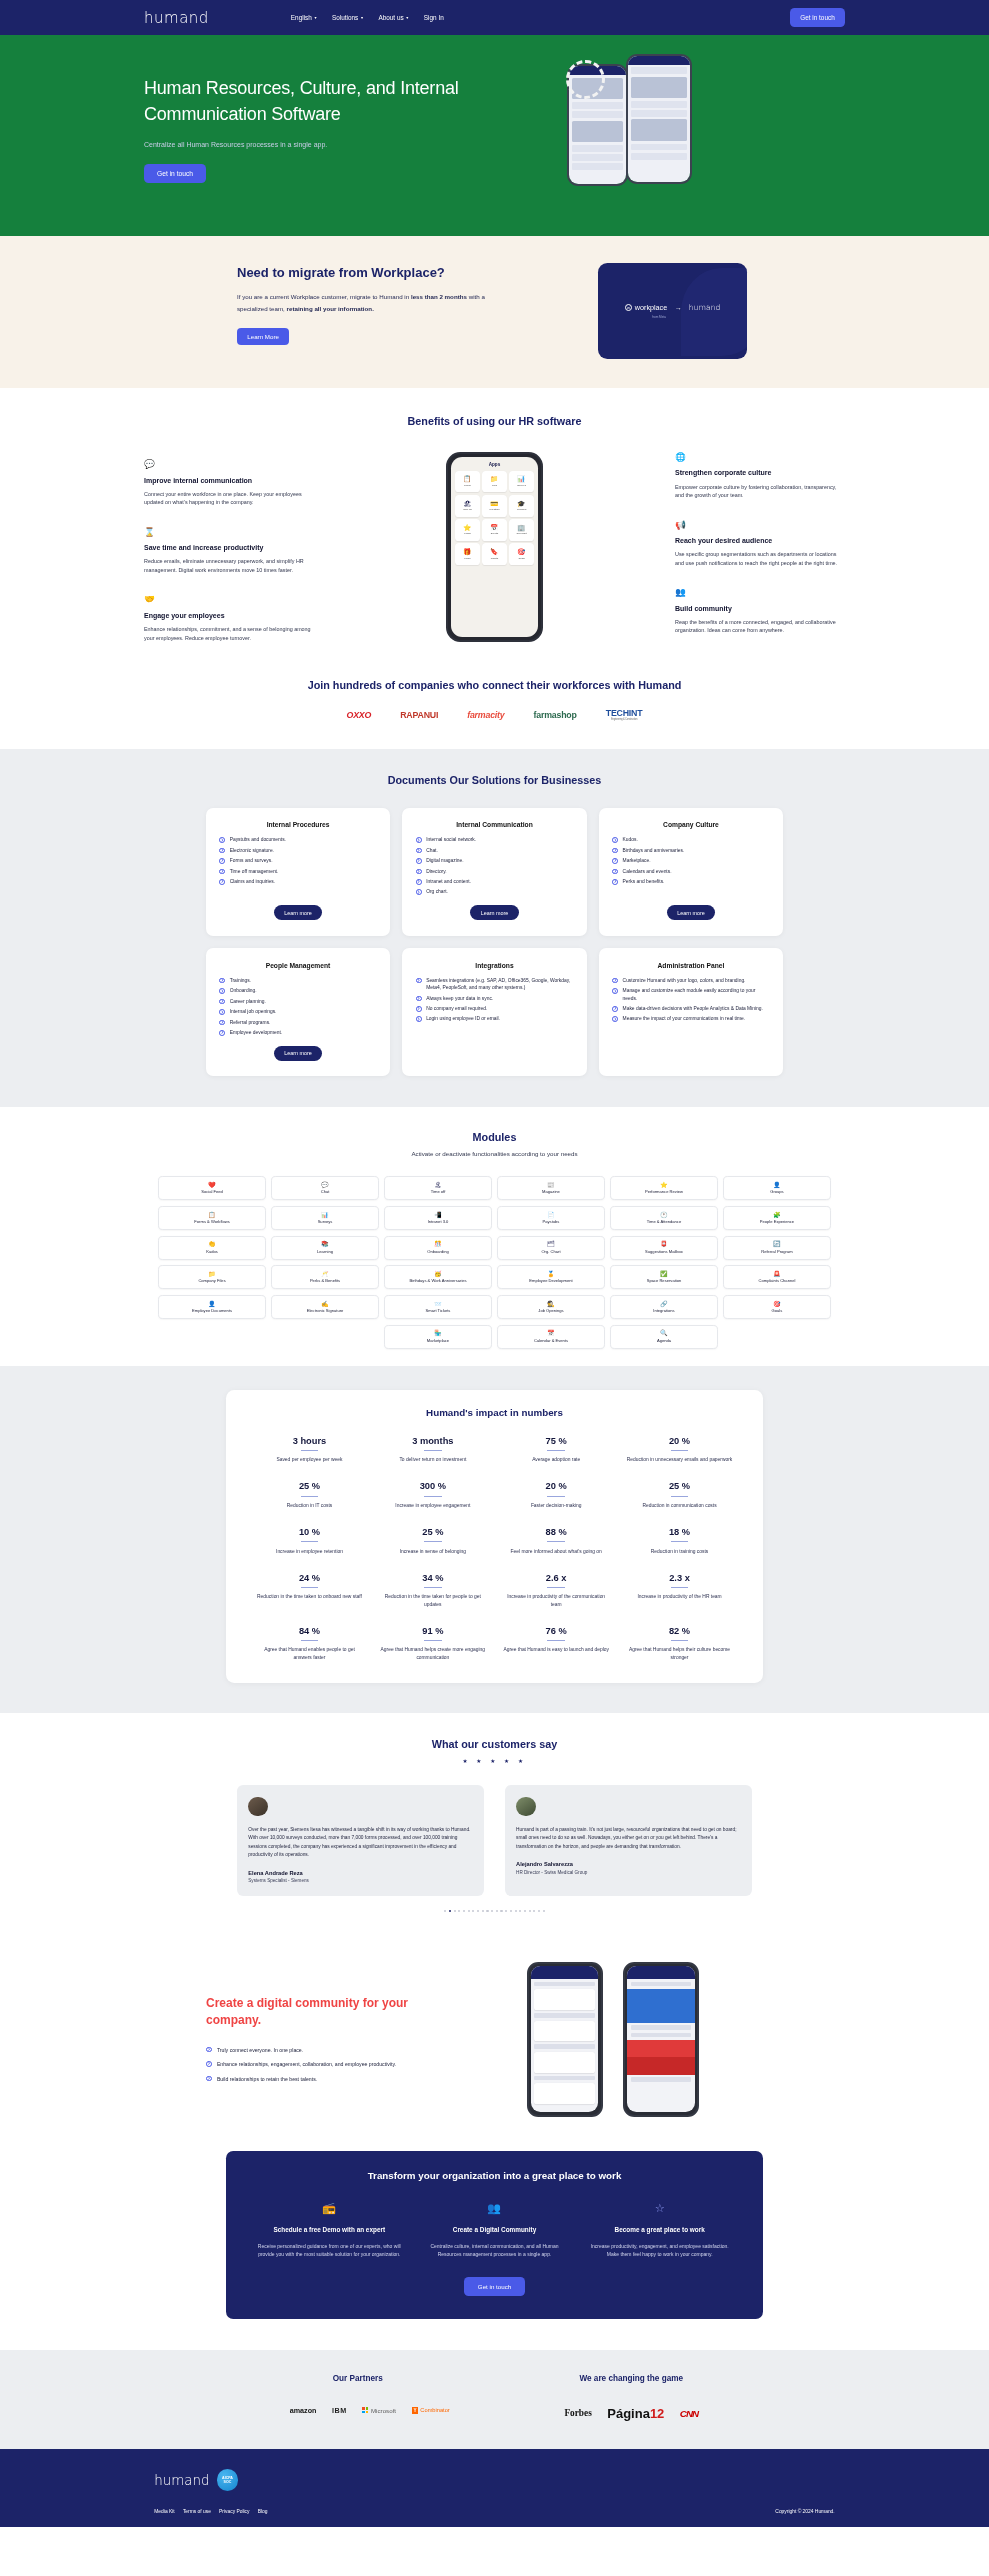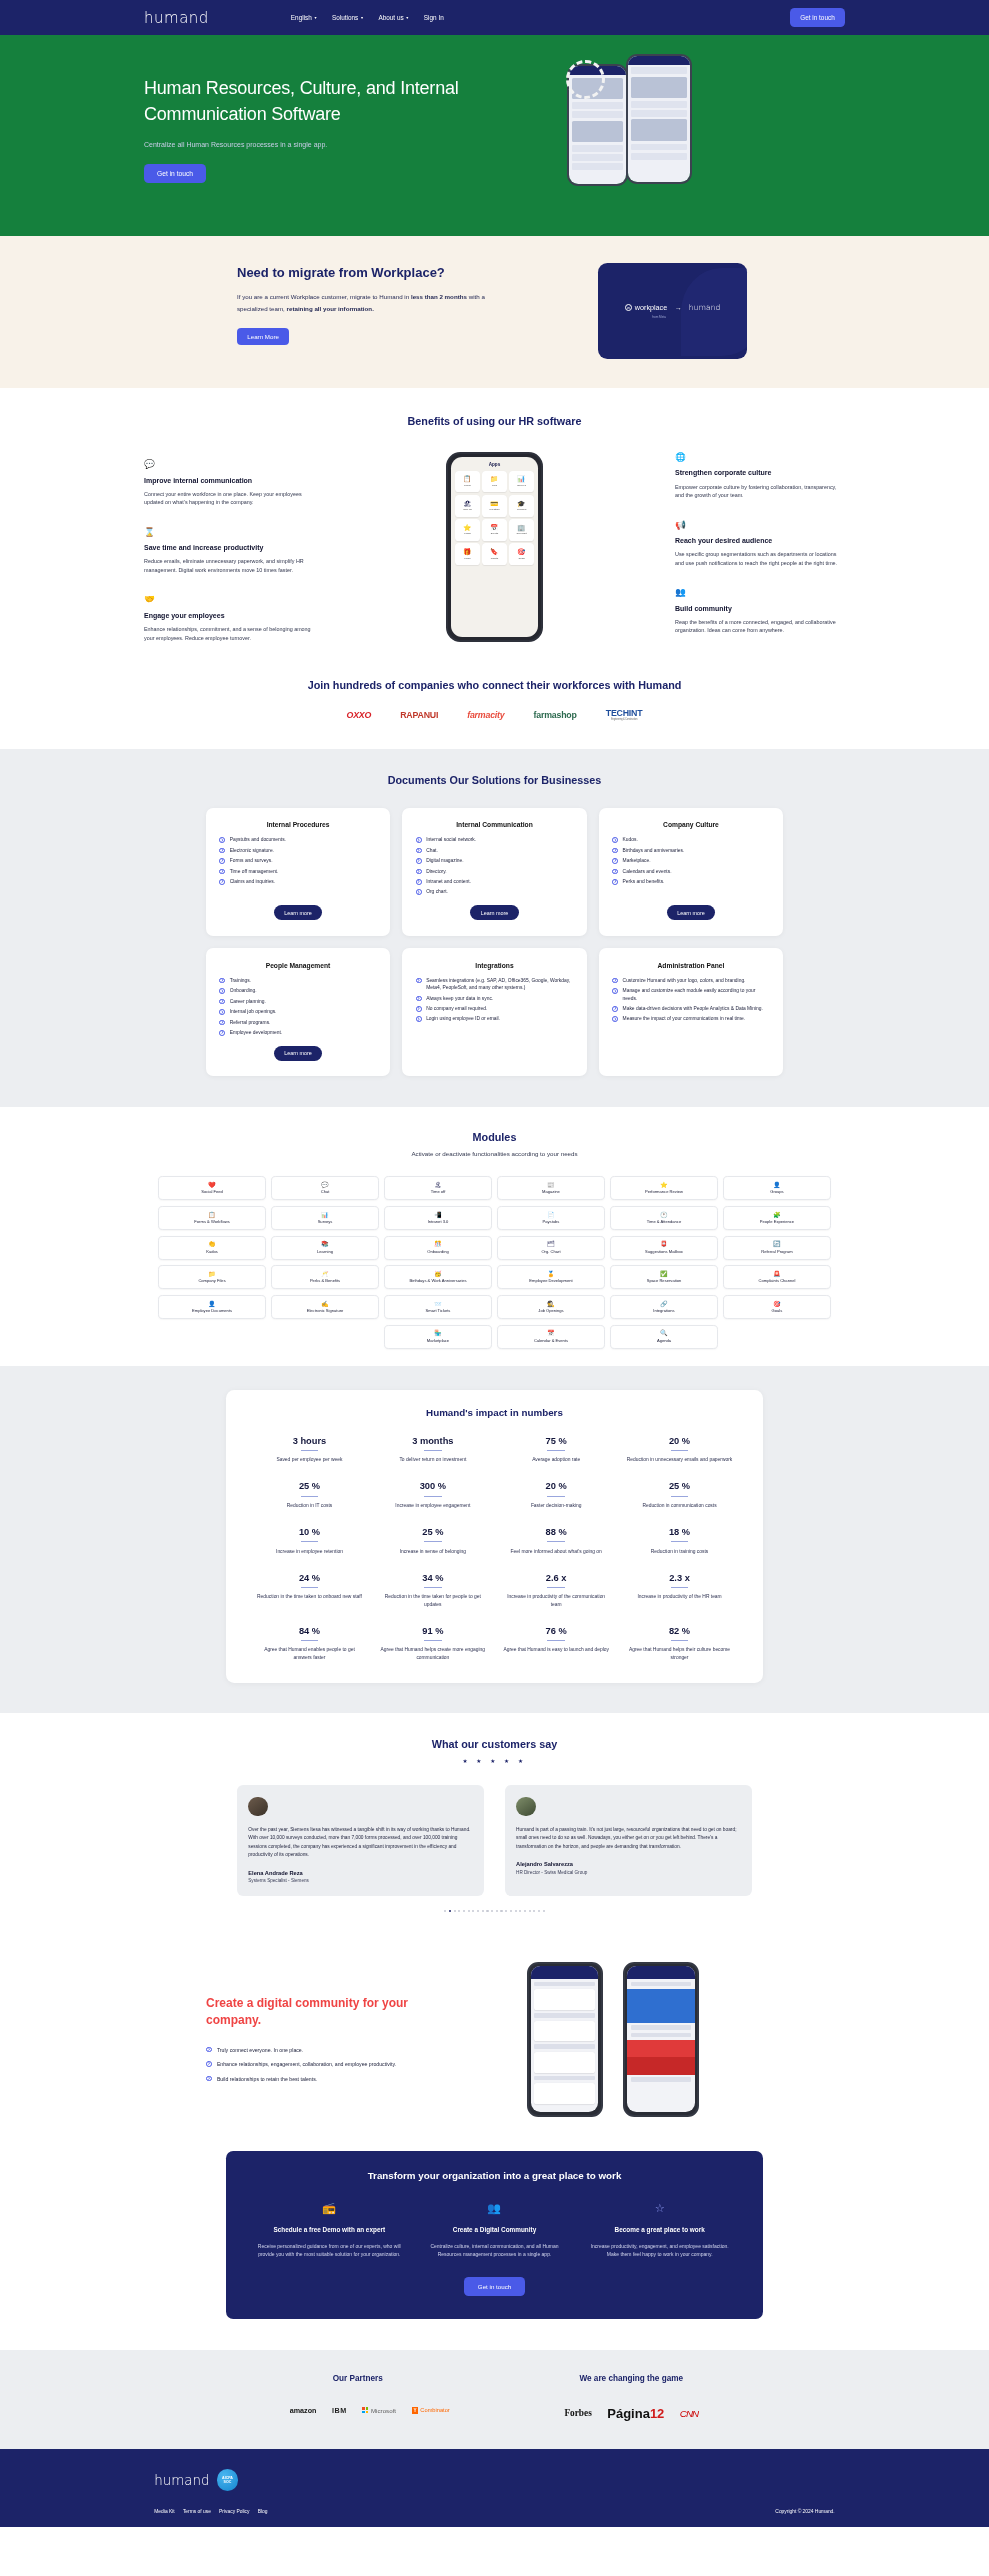--- a/index.html
+++ b/index.html
@@ -257,21 +257,21 @@
   .pl-amazon { color: #141414; padding-left: 24px; }
   .pl-ibm { color: #1f1f1f; letter-spacing: 0.5px; }
   .pl-ms { color: #5e5e5e; display: flex; align-items: center; gap: 2.6px; font-weight: 400; font-size: 6.2px; }
   .ms-sq { width: 6.2px; height: 6.2px; display: grid; grid-template-columns: 1fr 1fr; grid-template-rows: 1fr 1fr; gap: 0.5px; }
   .ms-sq i { display: block; }
   .pl-yc { color: #ff6600; display: flex; align-items: center; gap: 2.1px; font-size: 5.7px; font-weight: 400; }
   .yc-box { background: #ff6600; color: #fff; width: 6.7px; height: 6.7px; display: inline-flex; align-items: center; justify-content: center; font-size: 4.6px; font-weight: 700; }
   .pl-forbes { color: #0f0f0f; font-family: "Liberation Serif", serif; font-size: 9.3px; font-weight: 700; }
   .pl-p12 { color: #111; font-size: 13px; font-weight: 800; }
   .pl-p12 span { color: #d01b1b; }
-  .pl-cnn { color: #cc0000; font-size: 9.8px; font-weight: 400; font-style: italic; letter-spacing: -1px; }
+  .pl-cnn { color: #cc0000; font-size: 9.8px; font-weight: 700; font-style: italic; letter-spacing: -1px; }
 
   
   .footer { background: #1c2368; color: #fff; padding: 20.6px 0 13.4px; }
   .foot-inner { width: 701px; margin: 0 auto; padding: 0 10.3px; }
   .foot-top { display: flex; align-items: center; gap: 7.2px; }
   .foot-logo { font-size: 13.4px; font-weight: 300; font-family: "DejaVu Sans", sans-serif; }
   .soc-badge {
     width: 21.6px; height: 21.6px; border-radius: 50%;
     background: radial-gradient(circle at 35% 30%, #49b6f0, #1585cf);
     display: flex; flex-direction: column; align-items: center; justify-content: center;

